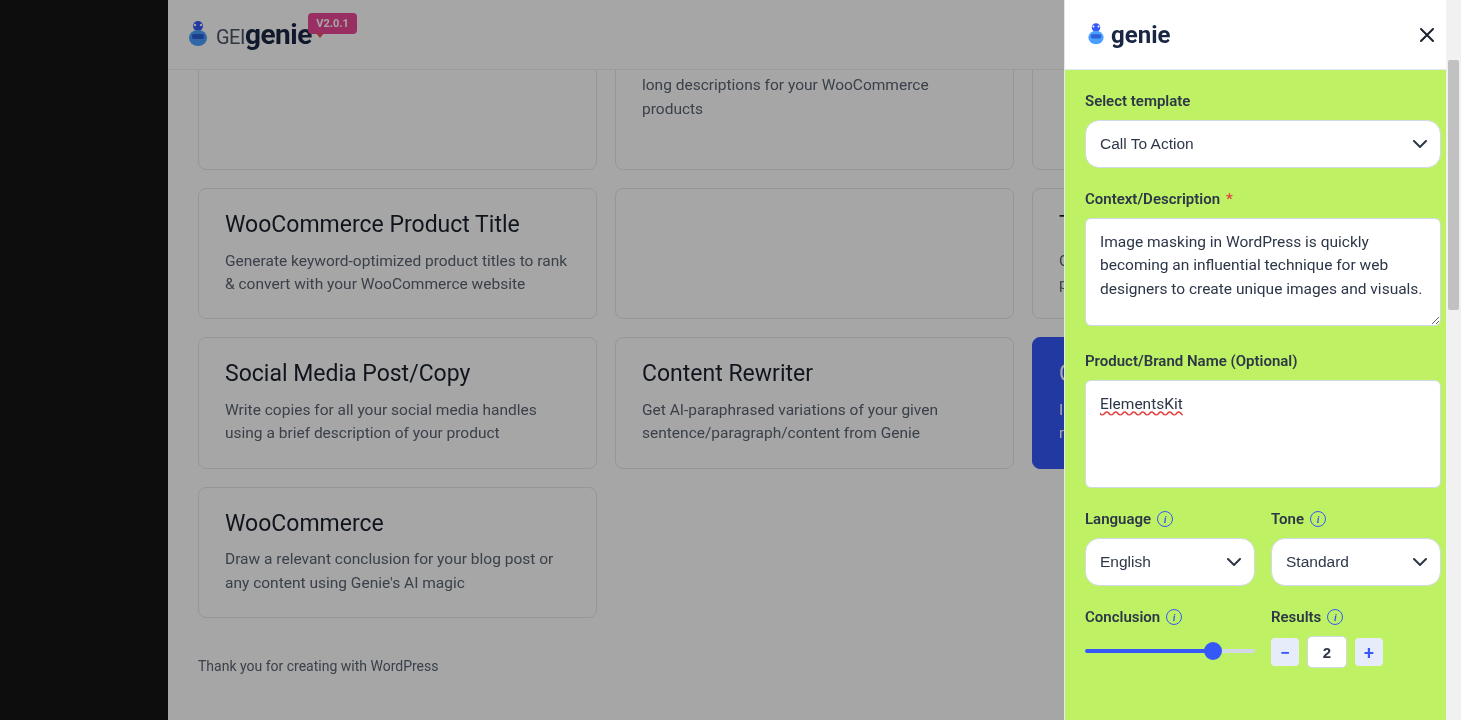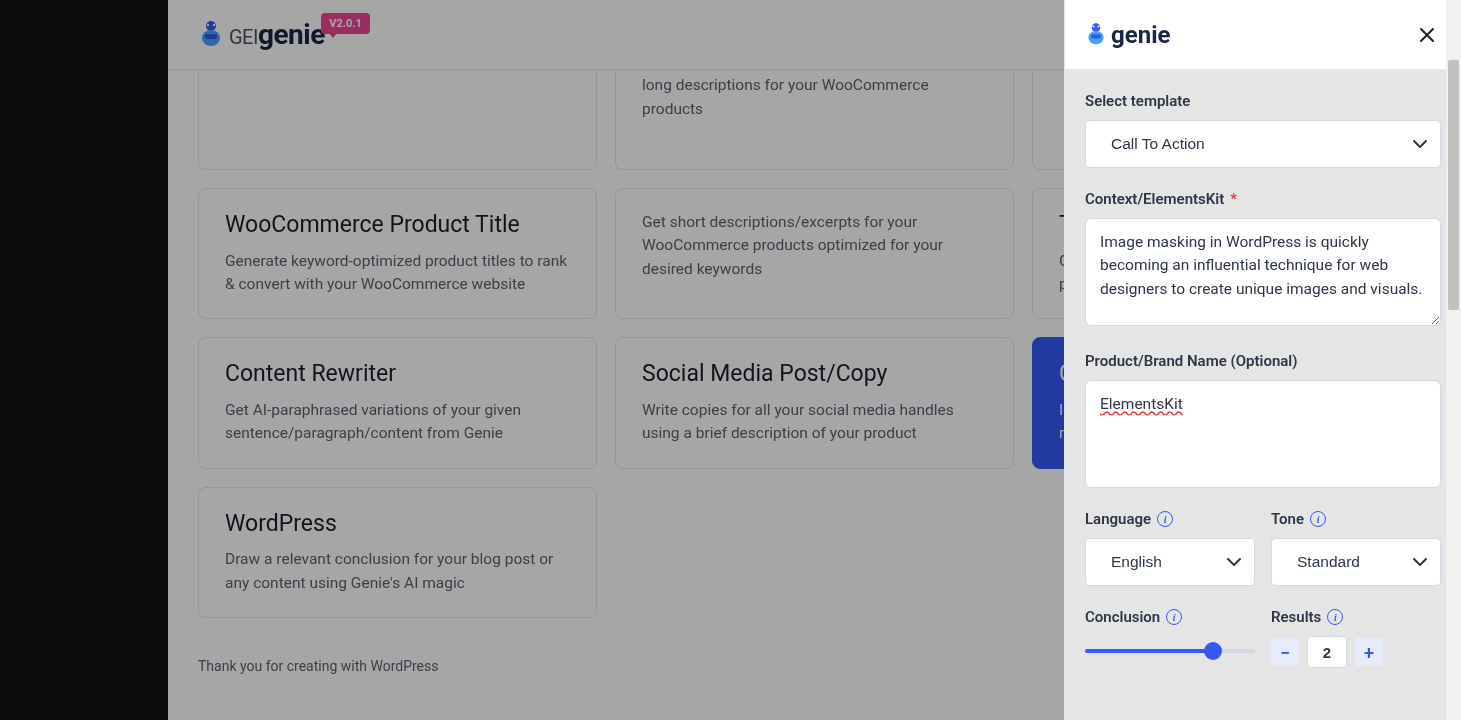--- a/index.html
+++ b/index.html
@@ -4,21 +4,21 @@
   <style>
     * { margin: 0; padding: 0; box-sizing: border-box; }
     body { font-family: -apple-system, BlinkMacSystemFont, "Segoe UI", Roboto, sans-serif; background: #f5f5f5; overflow: hidden; }
     
     .app { display: flex; width: 1461px; height: 720px; }
     .left-bar { width: 168px; background: #0d0d0d; }
     .main-area { flex: 1; position: relative; background: #fff; }
     
     .overlay { position: absolute; inset: 0; background: rgba(0,0,0,0.35); z-index: 5; }
     
-    .header { display: flex; align-items: center; padding: 10px 29px; height: 70px; position: relative; z-index: 1; background: #fff; border-bottom: 1px solid #eee; }
+    .header { display: flex; align-items: center; padding: 10px 16px; height: 70px; position: relative; z-index: 1; background: #fff; border-bottom: 1px solid #eee; }
     .logo { display: flex; align-items: center; gap: 4px; position: relative; }
     .logo-icon { width: 28px; height: 32px; display: flex; align-items: center; justify-content: center; }
     .logo-text { font-size: 28px; font-weight: 700; color: #1a2744; letter-spacing: -0.5px; }
     .logo-text .light { font-weight: 400; color: #4a5568; font-size: 20px; }
     .version-badge { position: absolute; top: -5px; right: -45px; background: #ec4899; color: #fff; font-size: 11px; font-weight: 700; padding: 4px 8px; border-radius: 4px; }
     .version-badge::after { content: ''; position: absolute; bottom: -4px; left: 8px; width: 0; height: 0; border-left: 4px solid transparent; border-right: 4px solid transparent; border-top: 5px solid #e84a5f; }
     
     .content { padding: 0 30px 30px; overflow-y: auto; height: calc(100% - 70px); position: relative; z-index: 1; }
     .cards-grid { display: grid; grid-template-columns: repeat(3, 1fr); gap: 18px; margin-top: -20px; }
     .card { background: #fff; border: 1px solid #e2e8f0; border-radius: 8px; padding: 22px 26px; min-height: 120px; }
@@ -27,29 +27,29 @@
     .card.active { background: #3758f9; border-color: #3758f9; }
     .card.active .card-title, .card.active .card-desc { color: #fff; }
     .card.partial-top { padding-top: 0; }
     .footer-note { margin-top: 40px; font-size: 14px; color: #5a6472; }
     
     .panel { position: absolute; top: 0; right: 0; width: 397px; height: 100%; background: #fff; z-index: 10; display: flex; flex-direction: column; border-left: 1px solid #e2e8f0; }
     .panel-header { display: flex; align-items: center; justify-content: space-between; padding: 14px 20px; height: 70px; border-bottom: 1px solid #e2e8f0; }
     .panel-logo { display: flex; align-items: center; gap: 4px; }
     .panel-logo-text { font-size: 24px; font-weight: 700; color: #1a2744; }
     .close-btn { width: 28px; height: 28px; display: flex; align-items: center; justify-content: center; cursor: pointer; font-size: 20px; color: #1a202c; }
-    .panel-body { flex: 1; overflow-y: auto; padding: 22px 20px; background: #e5e5e5; }
+    .panel-body { flex: 1; overflow-y: auto; padding: 22px 20px; background: #bef264; }
     
     .field { margin-bottom: 22px; }
     .field-label { font-size: 15px; font-weight: 600; color: #2d3748; margin-bottom: 10px; display: flex; align-items: center; gap: 6px; }
     .required { color: #e53e3e; }
     .info-icon { width: 16px; height: 16px; border-radius: 50%; border: 1.5px solid #3758f9; display: inline-flex; align-items: center; justify-content: center; font-size: 10px; color: #3758f9; font-weight: 700; font-style: italic; font-family: Georgia, serif; }
     
     .select-box { position: relative; }
-    .select-input { width: 100%; height: 48px; border: 1px solid #d1d9e6; border-radius: 4px; padding: 0 40px 0 25px; font-size: 15.5px; color: #2d3748; background: #fff; appearance: none; cursor: pointer; }
+    .select-input { width: 100%; height: 48px; border: 1px solid #d1d9e6; border-radius: 14px; padding: 0 40px 0 14px; font-size: 15.5px; color: #2d3748; background: #fff; appearance: none; cursor: pointer; }
     .chevron { position: absolute; right: 14px; top: 50%; transform: translateY(-50%); pointer-events: none; }
     
     .textarea-input { width: 100%; min-height: 108px; border: 1px solid #d1d9e6; border-radius: 6px; padding: 12px 14px; font-size: 15.5px; color: #2d3748; font-family: inherit; resize: vertical; background: #fff; line-height: 1.5; }
     .textarea-input.brand { min-height: 108px; }
     .spellcheck { text-decoration: underline wavy #e53e3e; text-decoration-skip-ink: none; margin-top: 20px; }
     
     .field-row { display: flex; gap: 16px; }
     .field-col { flex: 1; }
     
     .slider-container { display: flex; align-items: center; height: 30px; }
@@ -97,44 +97,43 @@
         </div>
         <div class="card partial-top">
           <div class="card-desc">topi</div>
         </div>
 
         <div class="card">
           <div class="card-title">WooCommerce Product Title</div>
           <div class="card-desc">Generate keyword-optimized product titles to rank &amp; convert with your WooCommerce website</div>
         </div>
         <div class="card">
-          <div class="card-desc">Get short descriptions/excerpts for your WooCommerce products optimized for your desired keywords</div>
         </div>
         <div class="card">
           <div class="card-title">Tag</div>
           <div class="card-desc" style="white-space:pre-line">Get
 prod</div>
         </div>
 
         <div class="card">
+          <div class="card-title">Social Media Post/Copy</div>
+          <div class="card-desc">Write copies for all your social media handles using a brief description of your product</div>
+        </div>
+        <div class="card">
           <div class="card-title">Content Rewriter</div>
           <div class="card-desc">Get AI-paraphrased variations of your given sentence/paragraph/content from Genie</div>
-        </div>
-        <div class="card">
-          <div class="card-title">Social Media Post/Copy</div>
-          <div class="card-desc">Write copies for all your social media handles using a brief description of your product</div>
         </div>
         <div class="card active">
           <div class="card-title">Ca</div>
           <div class="card-desc" style="white-space:pre-line">Incre
 mag</div>
         </div>
 
         <div class="card">
-          <div class="card-title">WordPress</div>
+          <div class="card-title">WooCommerce</div>
           <div class="card-desc">Draw a relevant conclusion for your blog post or any content using Genie's AI magic</div>
         </div>
       </div>
       <div class="footer-note">Thank you for creating with WordPress</div>
     </div>
 
     <div class="overlay"></div>
 
     <div class="panel">
       <div class="panel-header">
@@ -161,21 +160,21 @@
           <div class="select-box">
             <input class="select-input" readonly="" value="Call To Action" style="">
             <svg class="chevron" width="14" height="8" viewBox="0 0 14 8">
                 <path d="M1 1 L7 7 L13 1" stroke="#2d3748" stroke-width="2" fill="none" stroke-linecap="round"></path>
               </svg>
           </div>
         </div>
 
         <div class="field">
           <div class="field-label">
-              <span>Context/ElementsKit</span> 
+              <span>Context/Description</span> 
               <span class="required">*</span>
             </div>
           <textarea class="textarea-input" style="">Image masking in WordPress is quickly becoming an influential technique for web designers to create unique images and visuals.</textarea>
         </div>
 
         <div class="field">
           <div class="field-label">Product/Brand Name (Optional)</div>
           <div class="textarea-input brand" contenteditable="true" style=""><span class="spellcheck">ElementsKit</span></div>
         </div>
 

